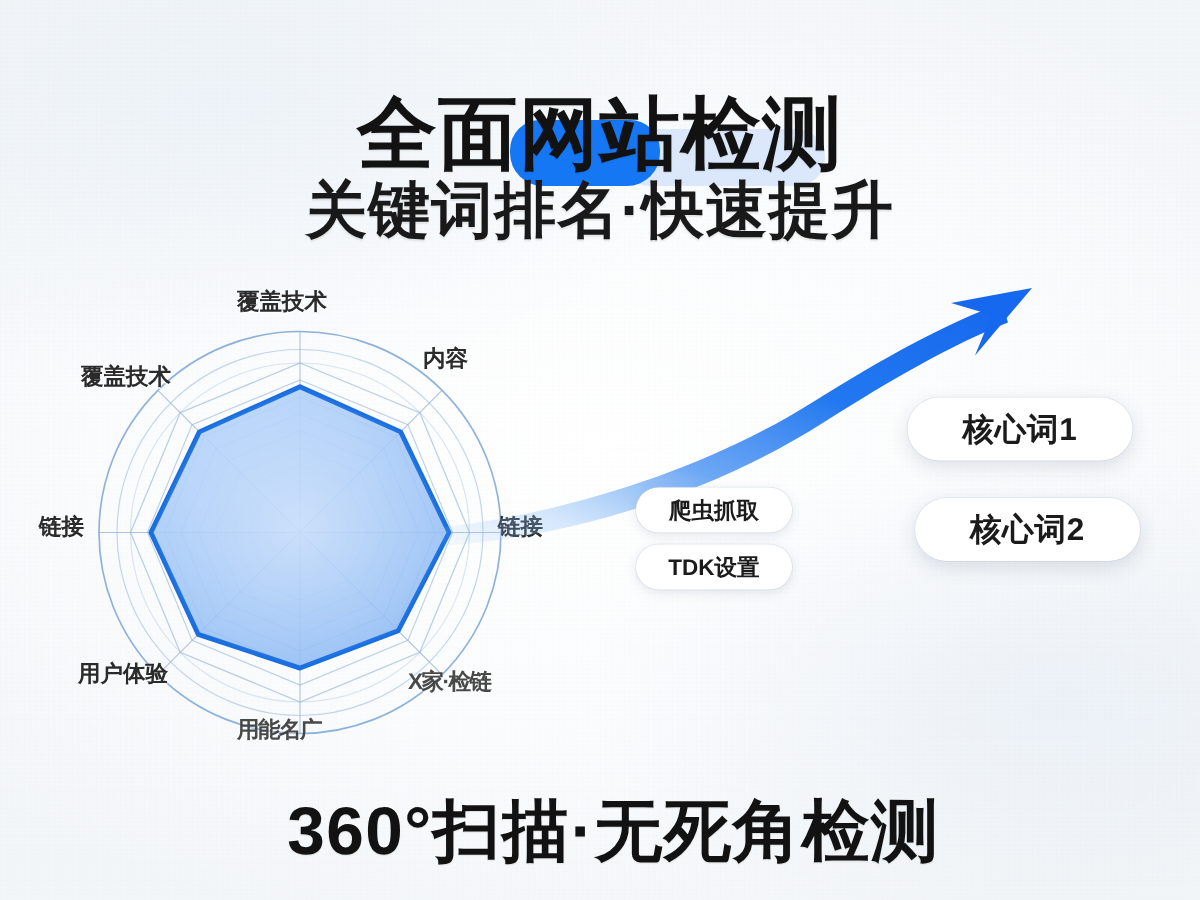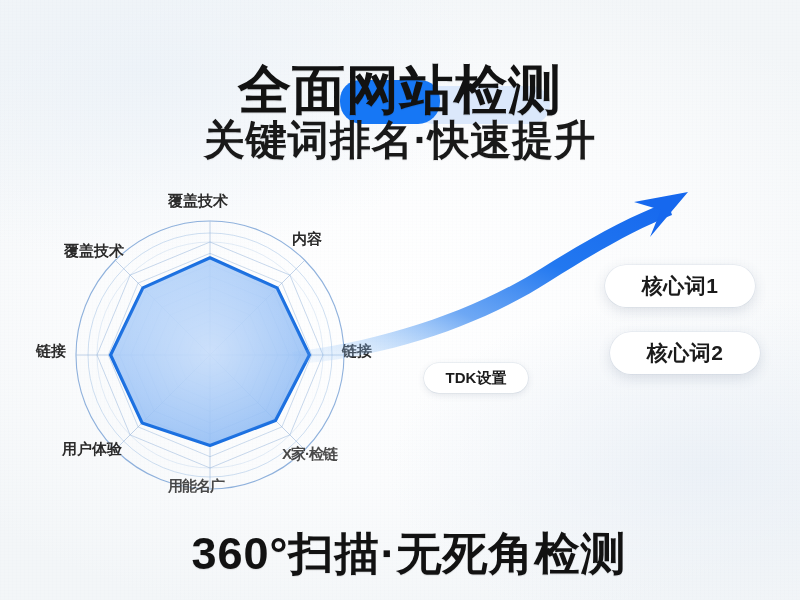--- a/index.html
+++ b/index.html
@@ -117,21 +117,21 @@
     font-weight: 700;
     letter-spacing: 1px;
     color: #121212;
     white-space: nowrap;
     text-shadow: 0 1px 1px rgba(0,0,0,0.10);
   }
 
   
   #radar-block {
     position: absolute;
-    left: 20px;
+    left: 10px;
     top: 190px;
     width: 400px;
     height: 320px;
     text-align: center;
   }
   #radar-svg { display: block; }
 
   .axis-label {
     position: absolute;
     font-size: 15px;
@@ -285,20 +285,21 @@
              L 382,35
              C 344,50 306,72 260,101
              C 190,146 98,177 6,184 Z"></path>
 
     <path fill="#1668ee" d="M 398,12
              L 344,22
              L 371,30
              L 360,57 Z"></path>
   </svg>
 
+  <div class="pill small" id="pill-crawl">爬虫抓取</div>
   <div class="pill small" id="pill-tdk">TDK设置</div>
 
   <div class="pill large" id="pill-kw1">核心词1</div>
   <div class="pill large" id="pill-kw2">核心词2</div>
 
   <div class="footer-wrap">
     <div class="footer-text">360°扫描·无死角检测</div>
   </div>
 
 </div>

